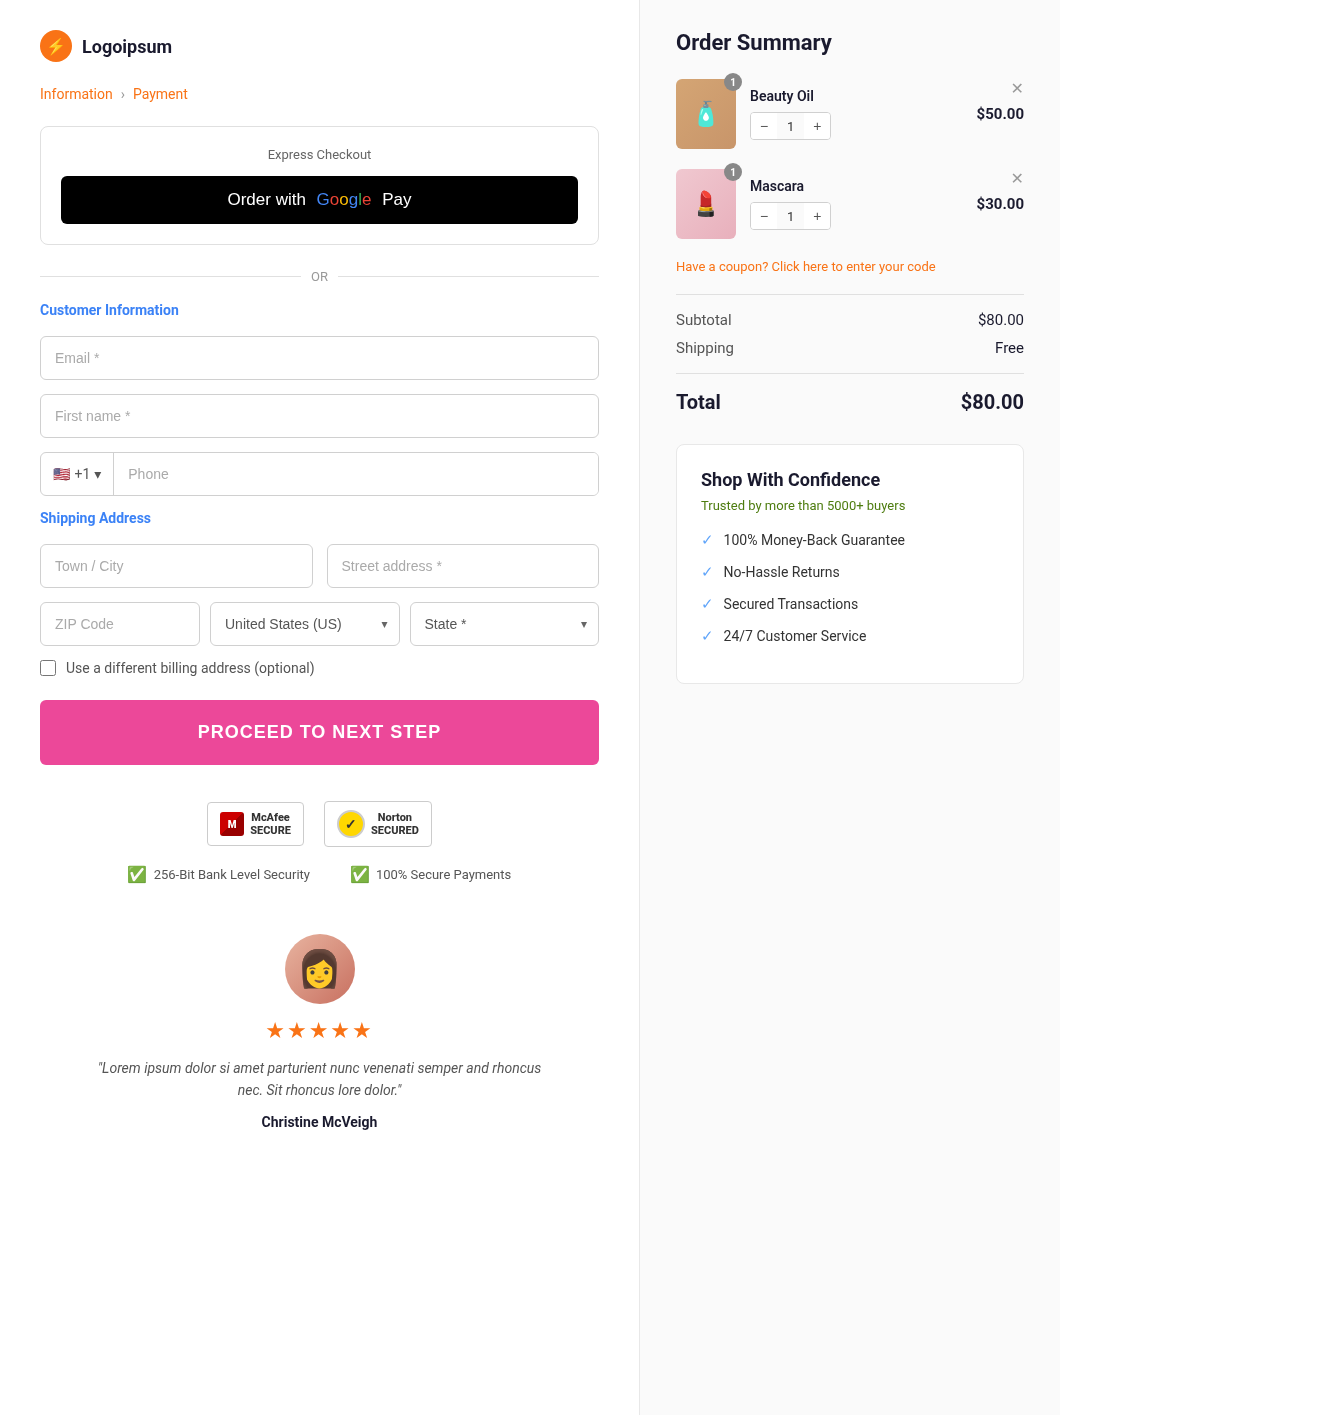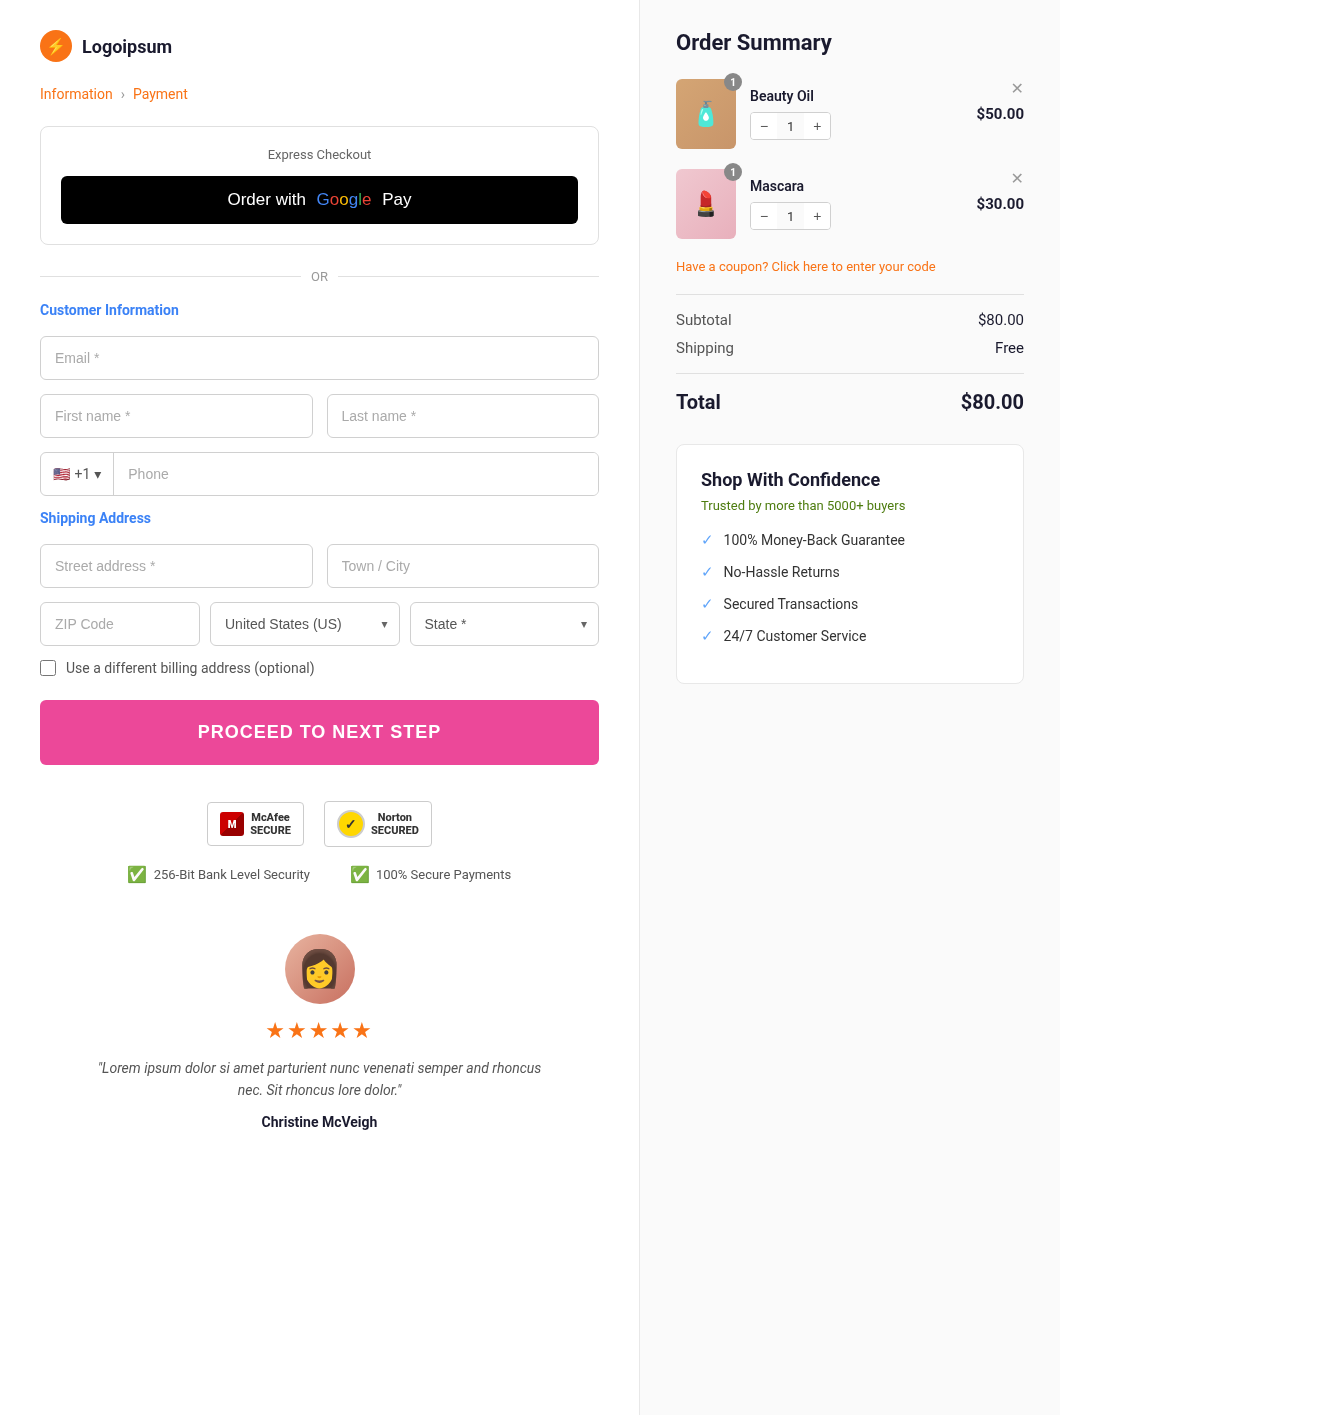--- a/index.html
+++ b/index.html
@@ -172,45 +172,42 @@
       <div class="form-group">
         <div class="form-field">
           <input type="email" placeholder="Email *" style="">
         </div>
       </div>
 
       <div class="form-row">
         <div class="form-field">
           <input type="text" placeholder="First name *" style="">
         </div>
-        <div class="form-field">
-          <input type="text" placeholder="Last name *" style="">
-        </div>
       </div>
 
       <div class="phone-row">
         <div class="phone-flag">
           <span>🇺🇸</span>
           <span>+1</span>
           <span>▾</span>
         </div>
         <input class="phone-input" type="tel" placeholder="Phone" style="">
       </div>
     </div>
 
     
     <div>
       <h2 class="section-heading">Shipping Address</h2>
 
       <div class="form-row">
         <div class="form-field">
+          <input type="text" placeholder="Town / City" style="">
+        </div>
+        <div class="form-field">
           <input type="text" placeholder="Street address *" style="">
-        </div>
-        <div class="form-field">
-          <input type="text" placeholder="Town / City" style="">
         </div>
       </div>
 
       <div class="zip-country-state">
         <div class="zip-field">
           <input type="text" placeholder="ZIP Code" style="">
         </div>
         <div class="country-field">
           <select>
             <option>United States (US)</option>

